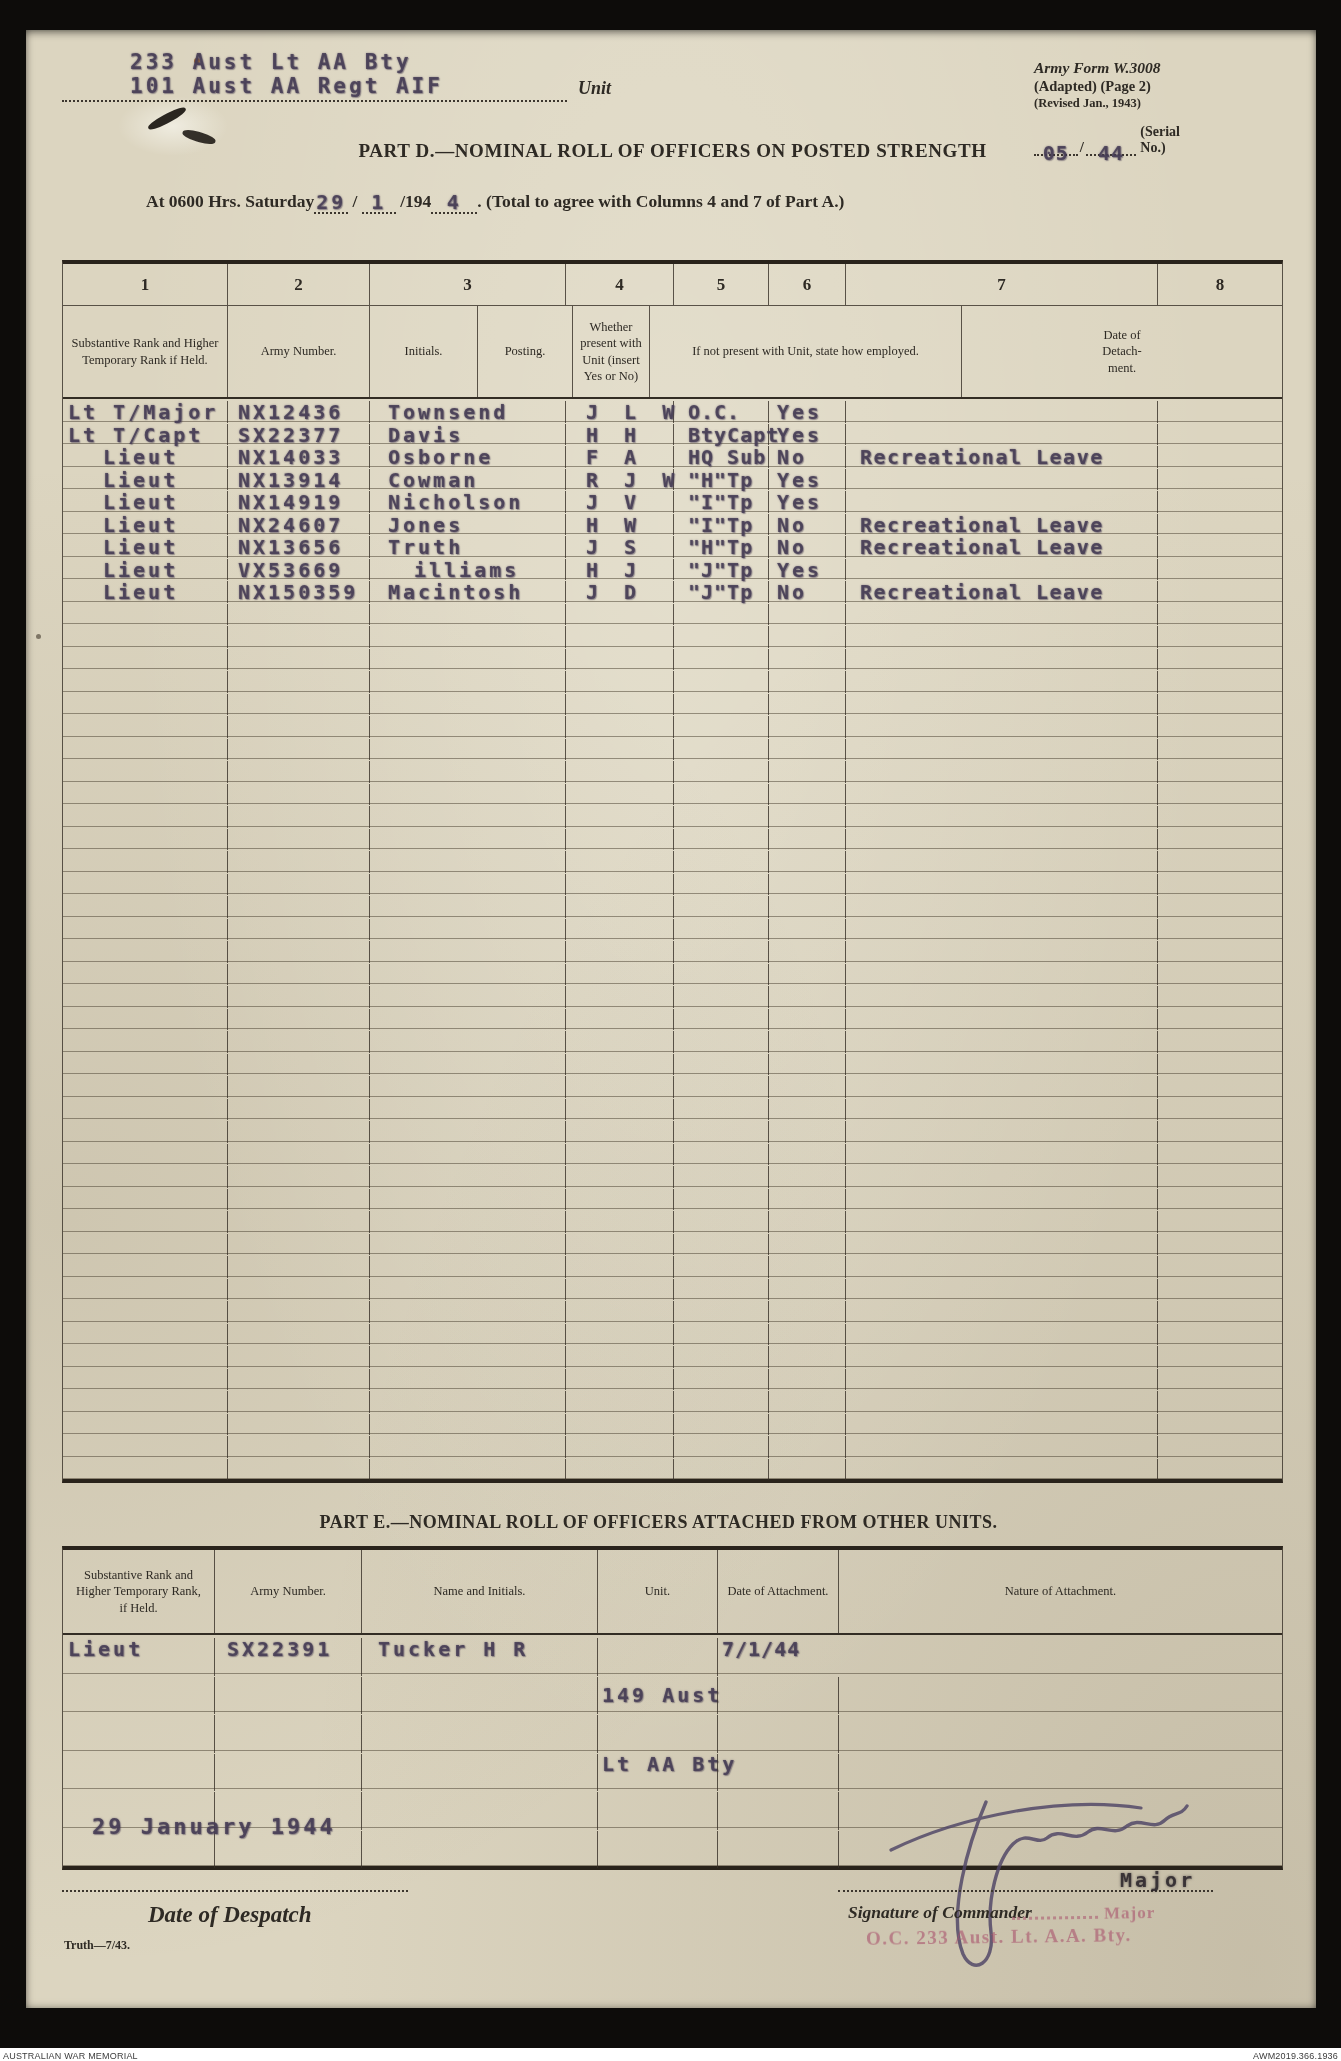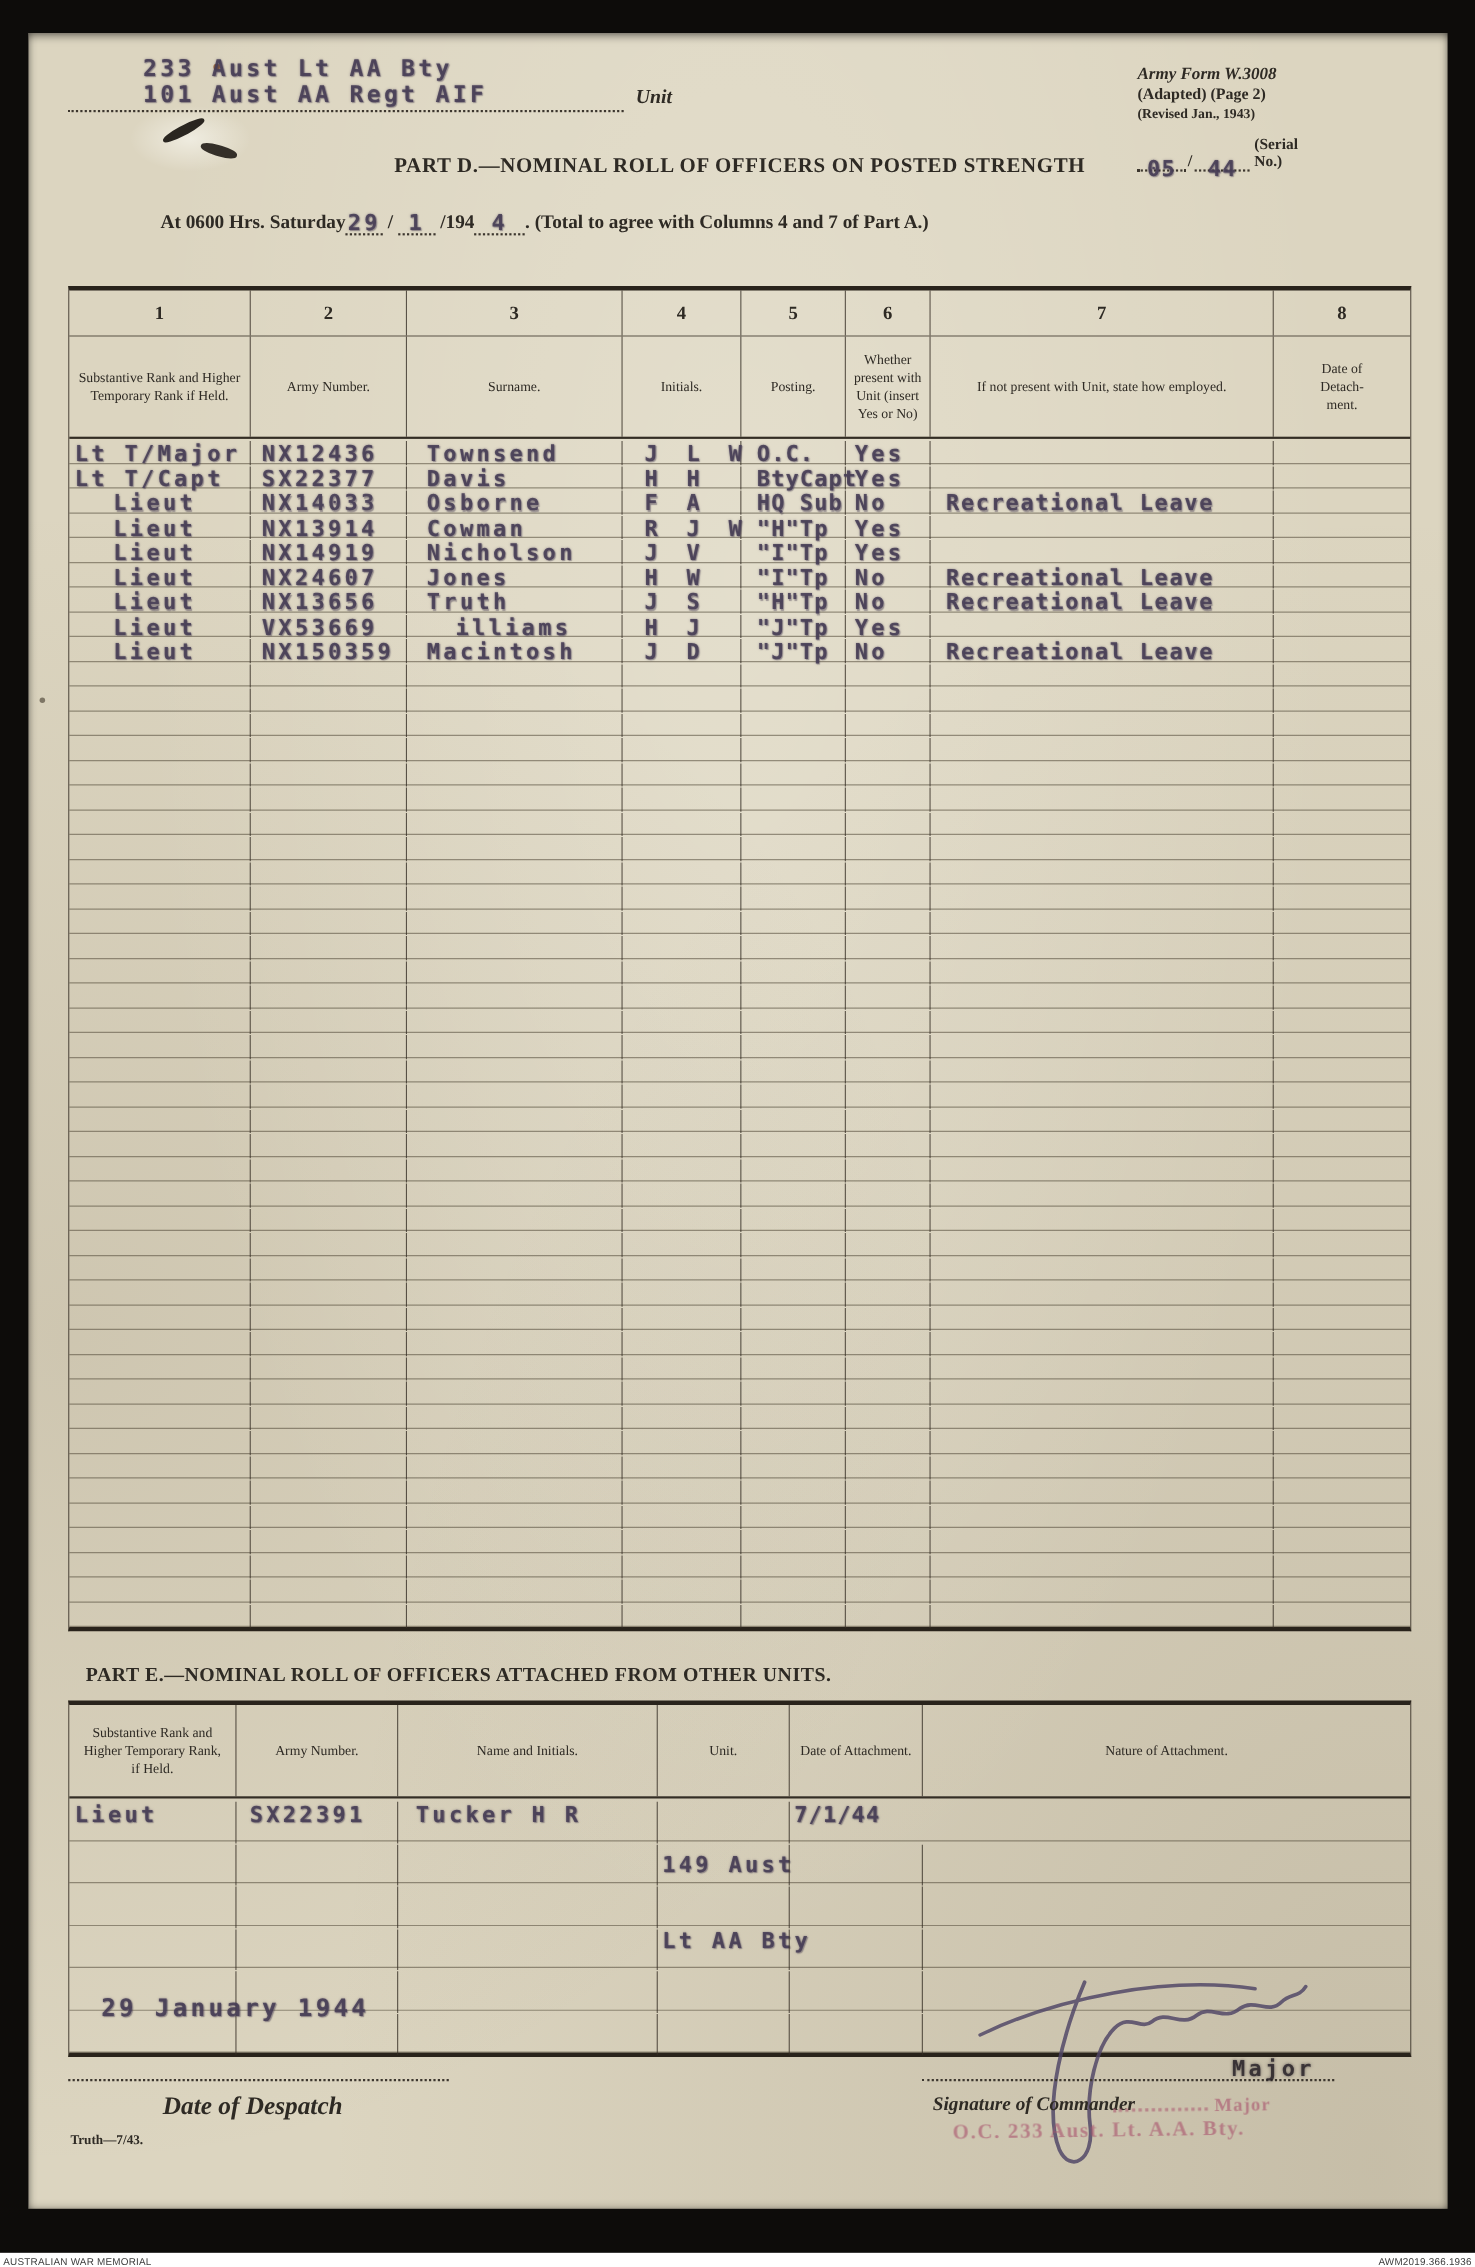--- a/index.html
+++ b/index.html
@@ -76,21 +76,21 @@
   .pd-rows .pd-row:nth-child(2) .cell-rank { padding-left:5px; }
   .pd-row .cell-army { padding-left:10px; }
   .pd-row .cell-surname { padding-left:18px; }
   .pd-rows .pd-row:nth-child(8) .cell-surname { padding-left:44px; }
   .pd-row .cell-initials { padding-left:20px; letter-spacing:7px; }
   .pd-row .cell-posting { padding-left:14px; letter-spacing:1px; }
   .pd-row .cell-present { padding-left:8px; }
   .pd-row .cell-employed { padding-left:14px; letter-spacing:1.5px; }
 
   
-  .parte-title { left:52px; top:1482px; width:1221px; font-size:18px; letter-spacing:.5px; }
+  .parte-title { left:22px; top:1482px; width:1221px; text-align:center; font-size:18px; letter-spacing:.5px; }
   .parte { top:1516px; }
   .pe-hdr { height:85px; border-bottom:2.5px solid #332d24; }
   .pe-hdr .cell { display:flex; align-items:center; justify-content:center; text-align:center;
                   font-size:12.5px; line-height:1.3; color:#2e2a24; padding:2px 8px; }
   .pec1{width:152px} .pec2{width:147px} .pec3{width:236px} .pec4{width:120px} .pec5{width:121px} .pec6{flex:1}
   .pe-row { height:38.5px; border-bottom:1px solid rgba(82,72,56,.55); }
   .pe-row .cell { font-size:20px; line-height:23px; transform:translateY(3px); }
   .pe-row .cell-rank { padding-left:5px; }
   .pe-row .cell-army { padding-left:12px; }
   .pe-row .cell-name { padding-left:16px; }
@@ -175,21 +175,20 @@
         <div class="cell pdc3">3</div>
         <div class="cell pdc4">4</div>
         <div class="cell pdc5">5</div>
         <div class="cell pdc6">6</div>
         <div class="cell pdc7">7</div>
         <div class="cell pdc8">8</div>
       </div>
       <div class="frow hdr-row">
         <div class="cell pdc1">Substantive Rank and Higher Temporary Rank if Held.</div>
         <div class="cell pdc2">Army Number.</div>
-        <div class="cell pdc3">Surname.</div>
         <div class="cell pdc4">Initials.</div>
         <div class="cell pdc5">Posting.</div>
         <div class="cell pdc6">Whether present with Unit (insert Yes or No)</div>
         <div class="cell pdc7">If not present with Unit, state how employed.</div>
         <div class="cell pdc8">
             <span class="hmax">Date of Detach- ment.</span>
           </div>
       </div>
       <div class="pd-rows">
           <div class="frow pd-row">

